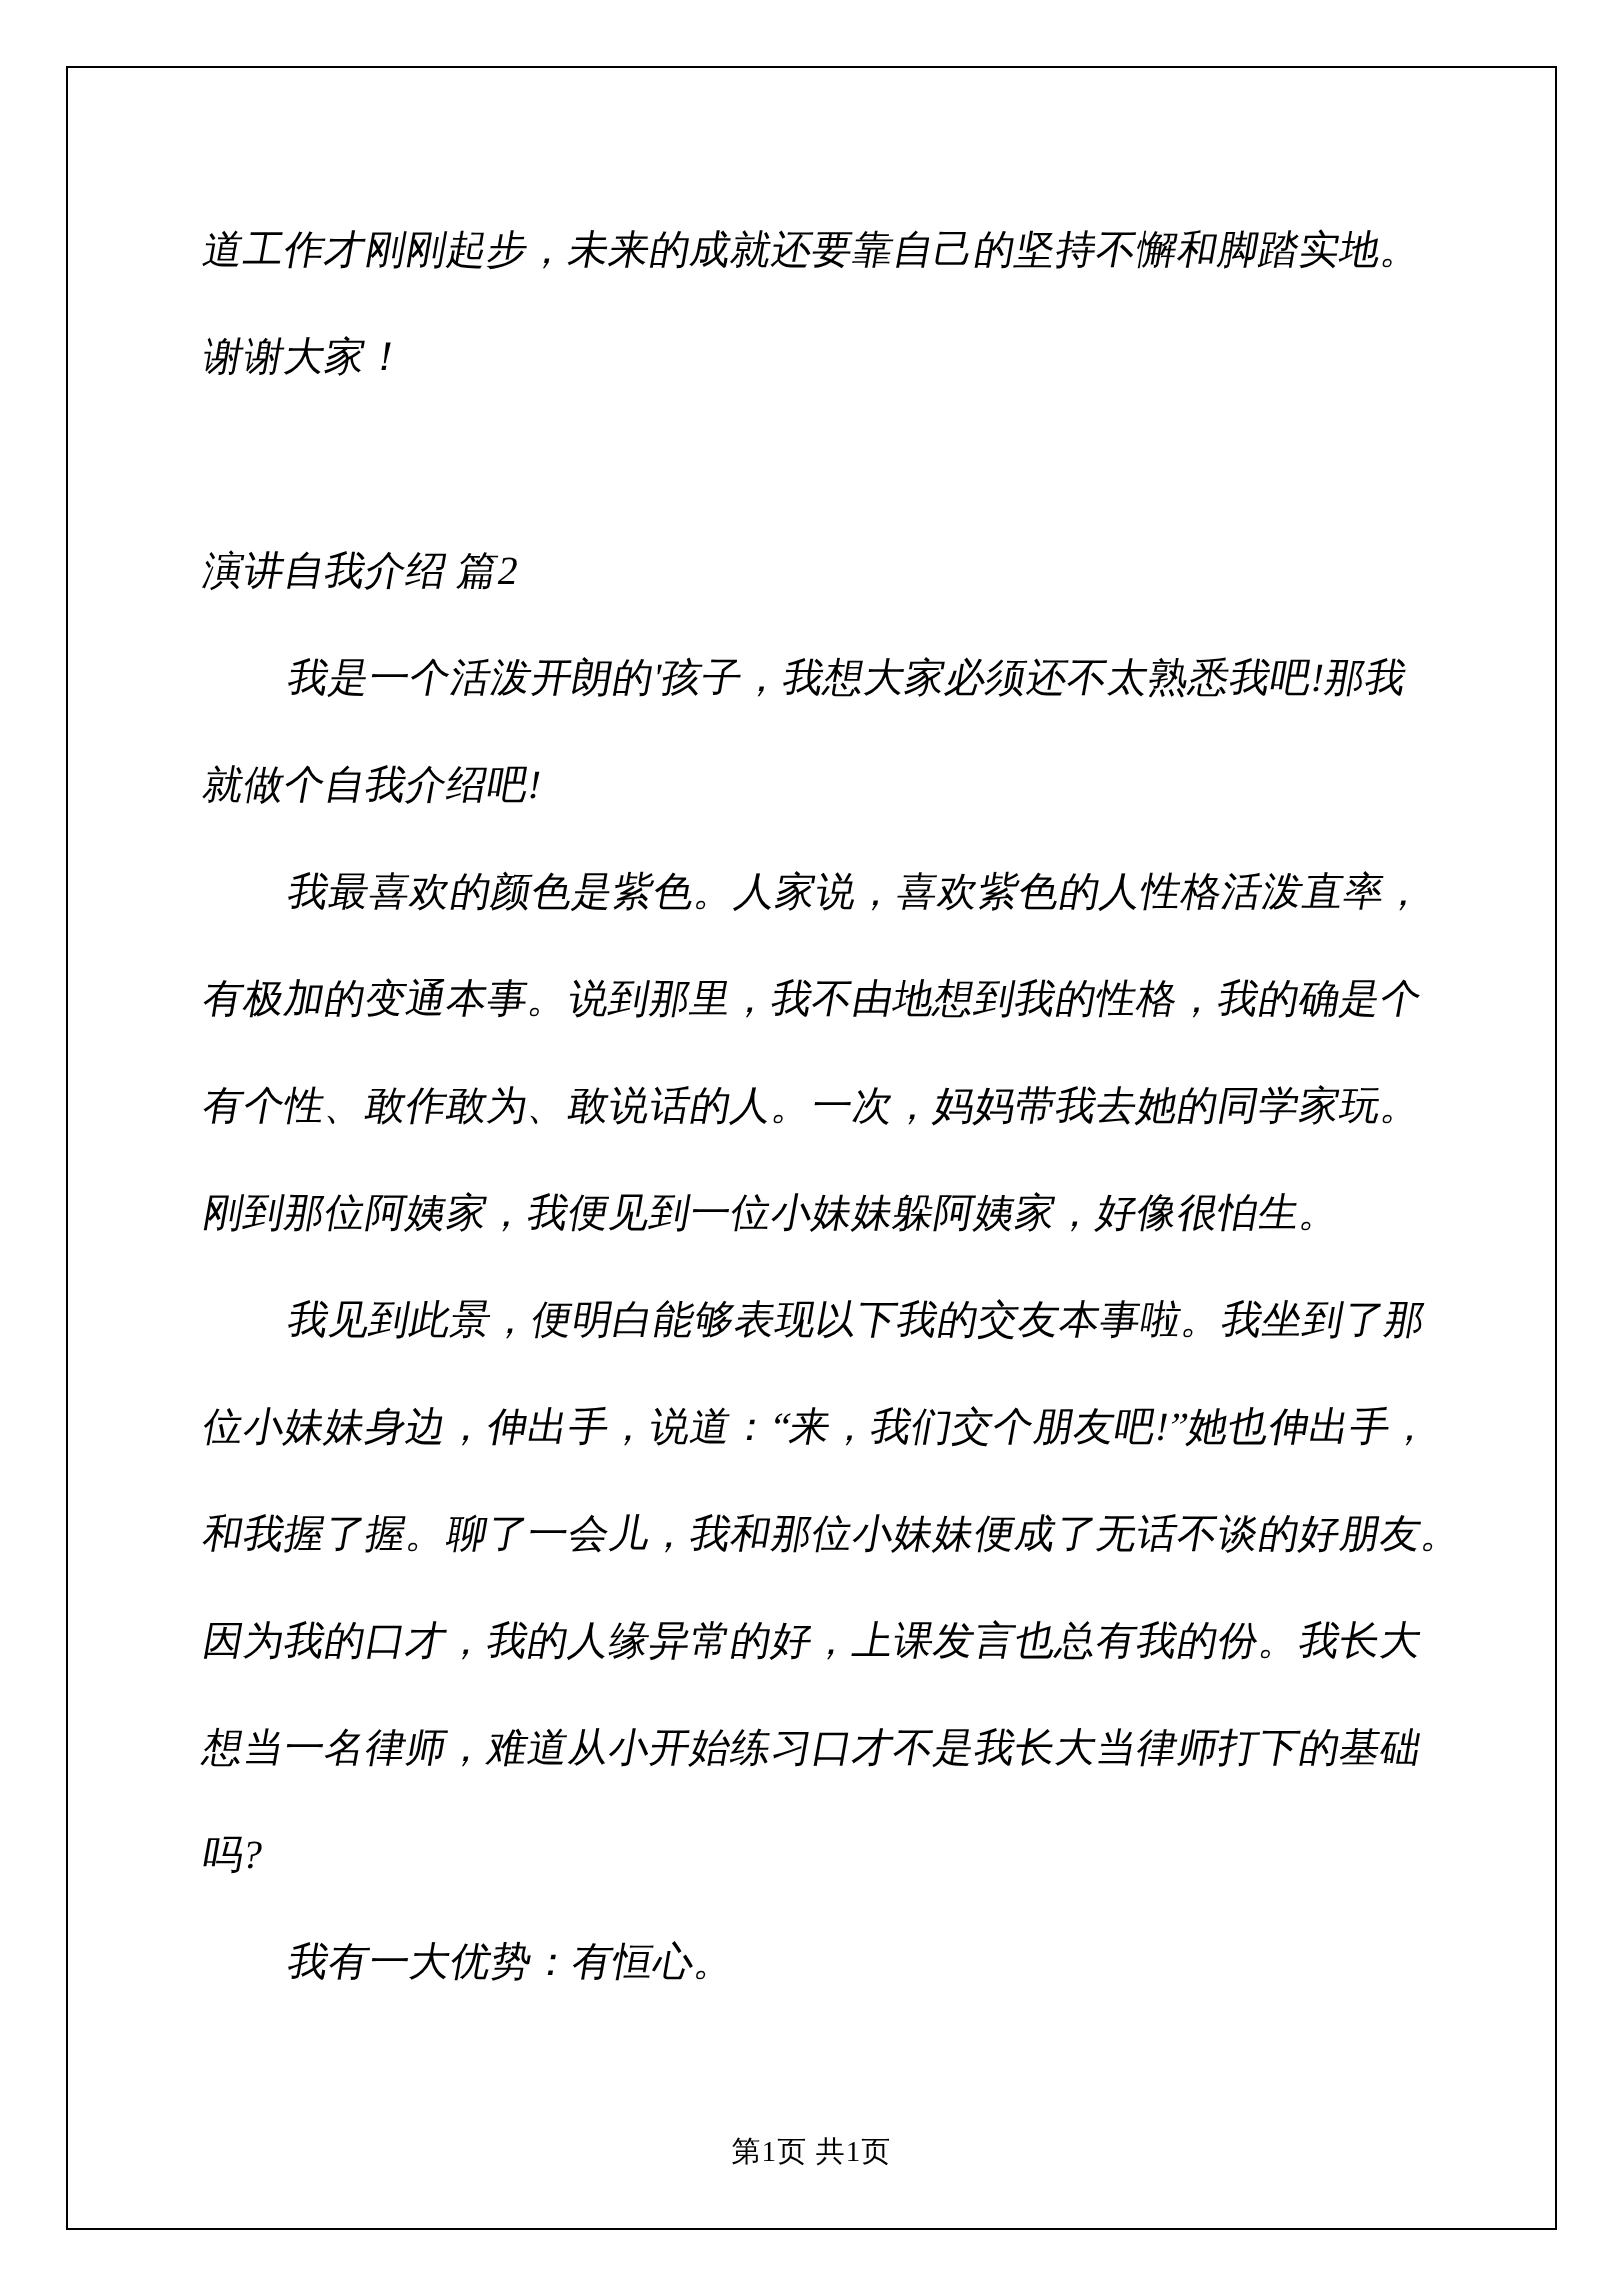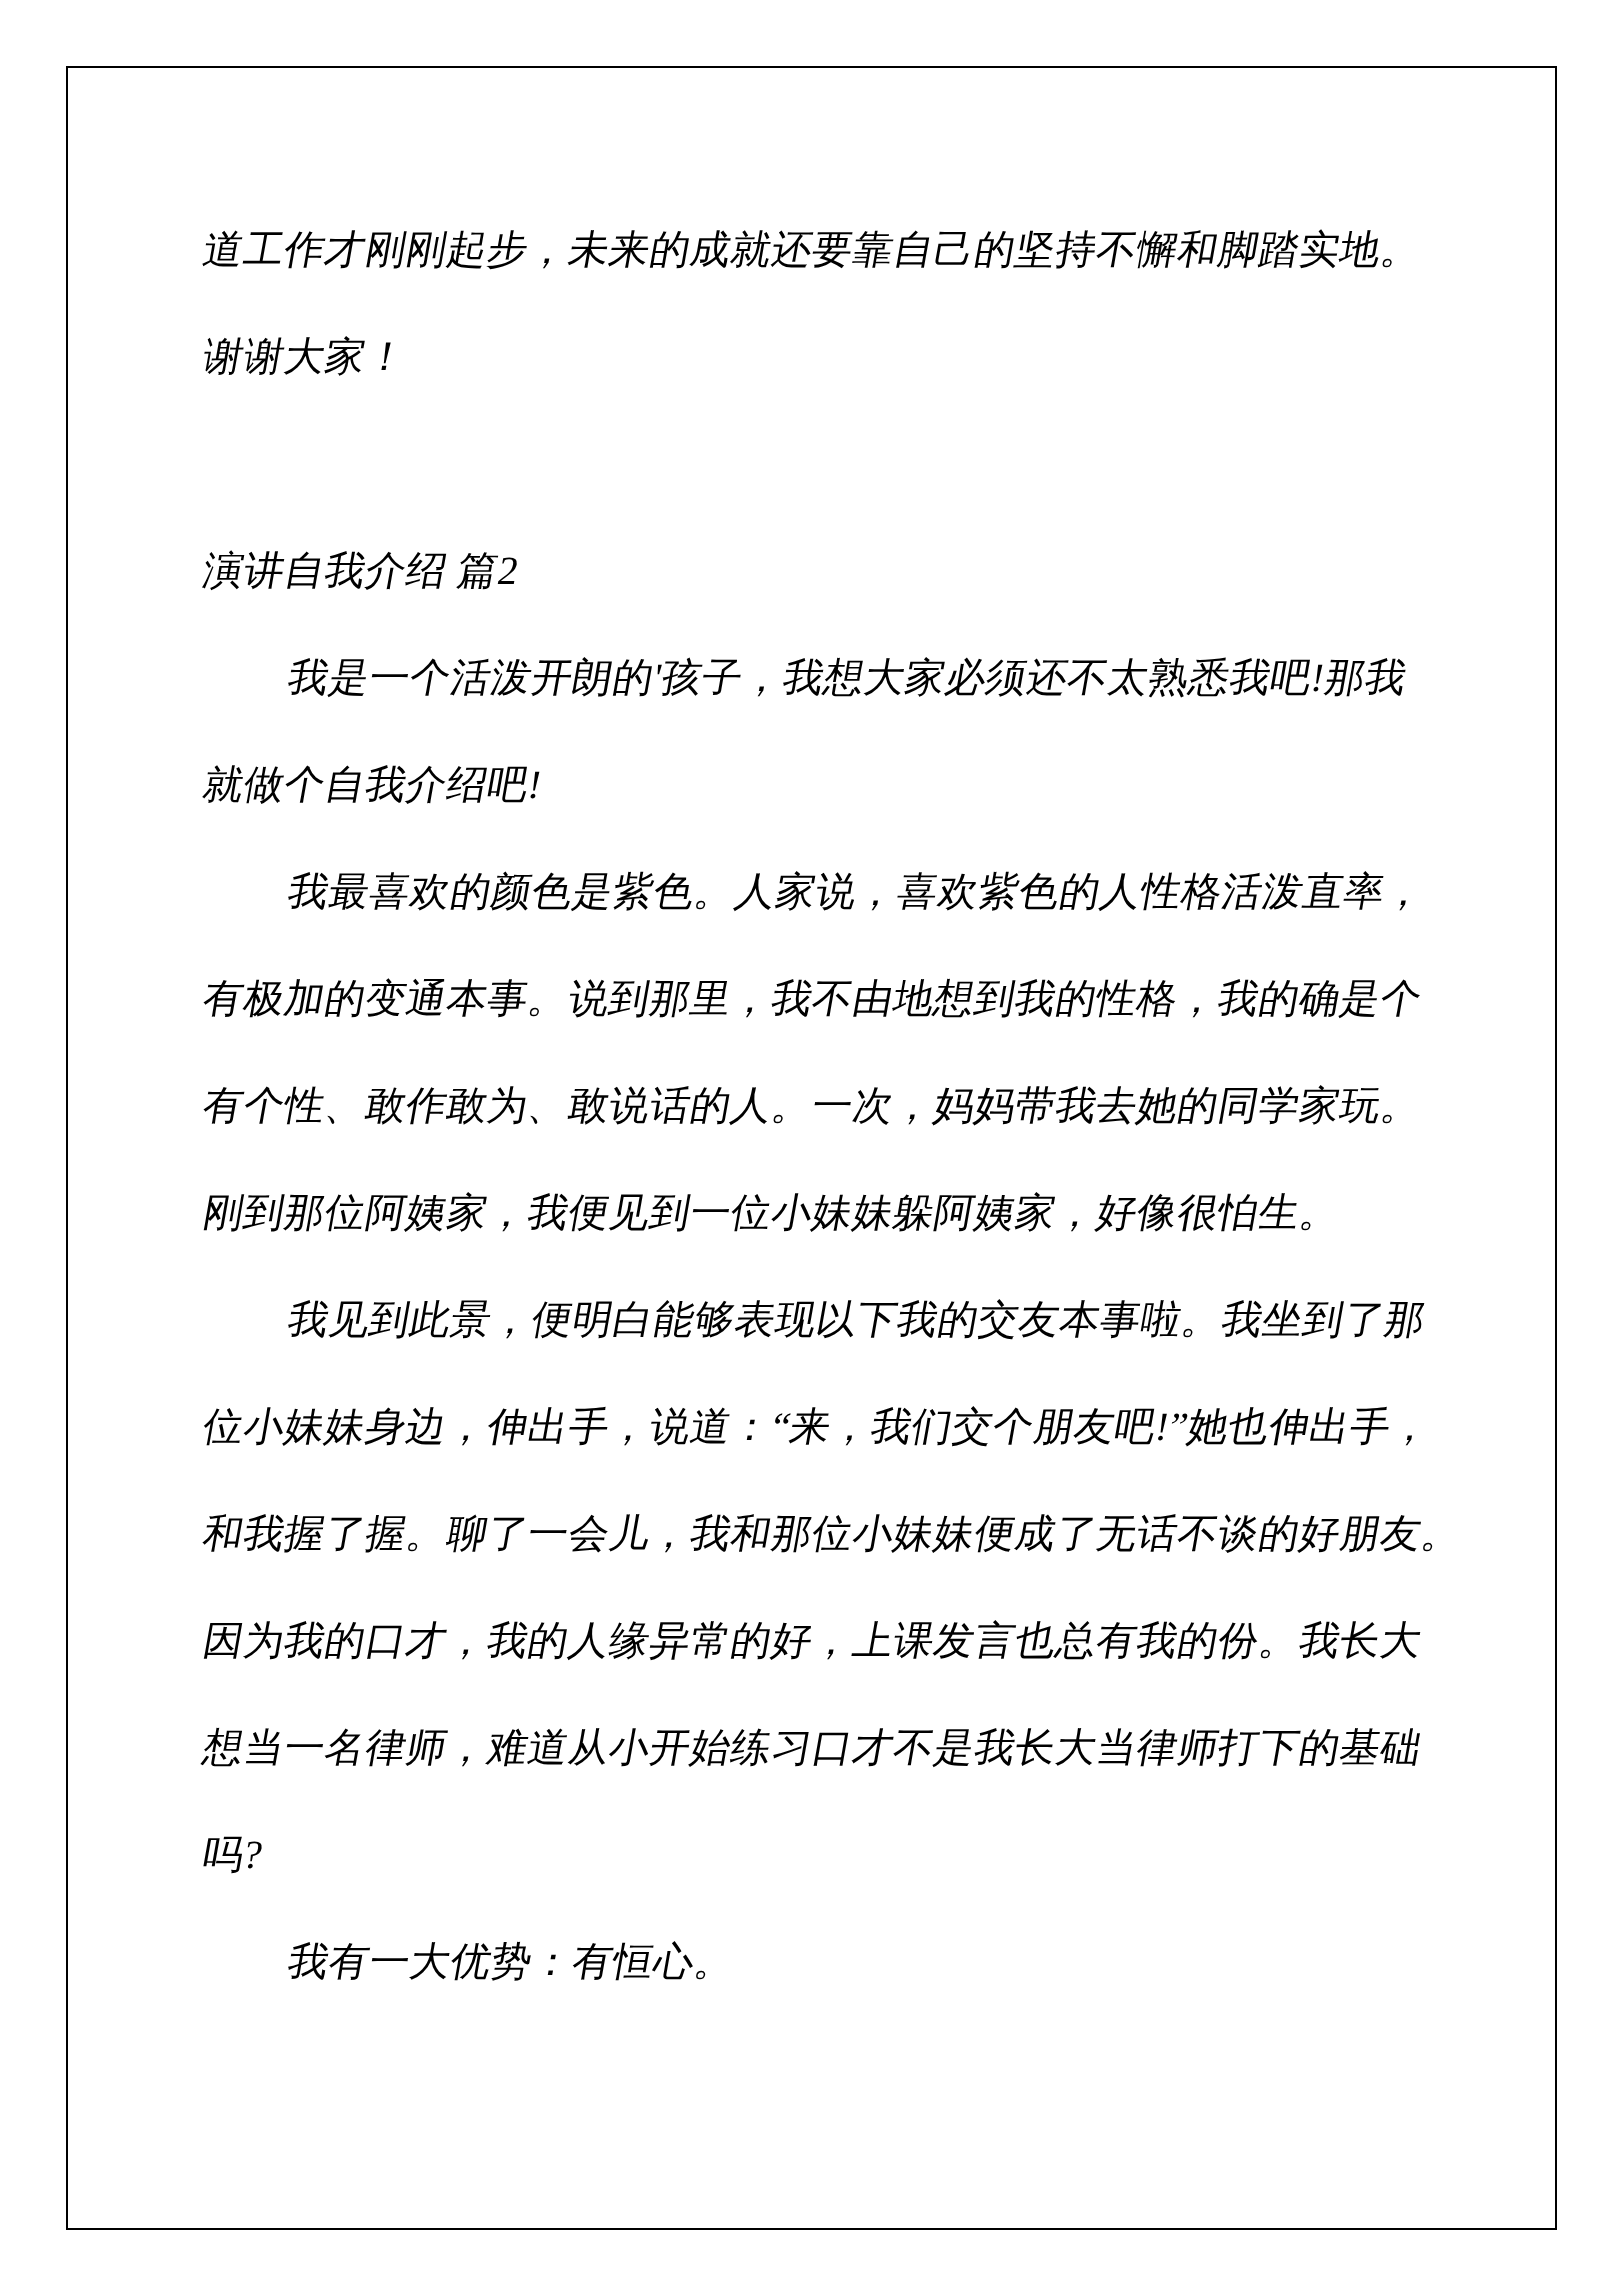--- a/index.html
+++ b/index.html
@@ -76,14 +76,15 @@
     <div class="line"><span class="slant">刚到那位阿姨家，我便见到一位小妹妹躲阿姨家，好像很怕生。</span></div>
     <div class="line indent"><span class="slant">我见到此景，便明白能够表现以下我的交友本事啦。我坐到了那</span></div>
     <div class="line"><span class="slant">位小妹妹身边，伸出手，说道：“来，我们交个朋友吧!”她也伸出手，</span></div>
     <div class="line"><span class="slant">和我握了握。聊了一会儿，我和那位小妹妹便成了无话不谈的好朋友。</span></div>
     <div class="line"><span class="slant">因为我的口才，我的人缘异常的好，上课发言也总有我的份。我长大</span></div>
     <div class="line"><span class="slant">想当一名律师，难道从小开始练习口才不是我长大当律师打下的基础</span></div>
     <div class="line"><span class="slant">吗?</span></div>
     <div class="line indent"><span class="slant">我有一大优势：有恒心。</span></div>
   </div>
 
+  <div class="footer">第1页  共1页</div>
 </div>
 
 
 </body></html>

